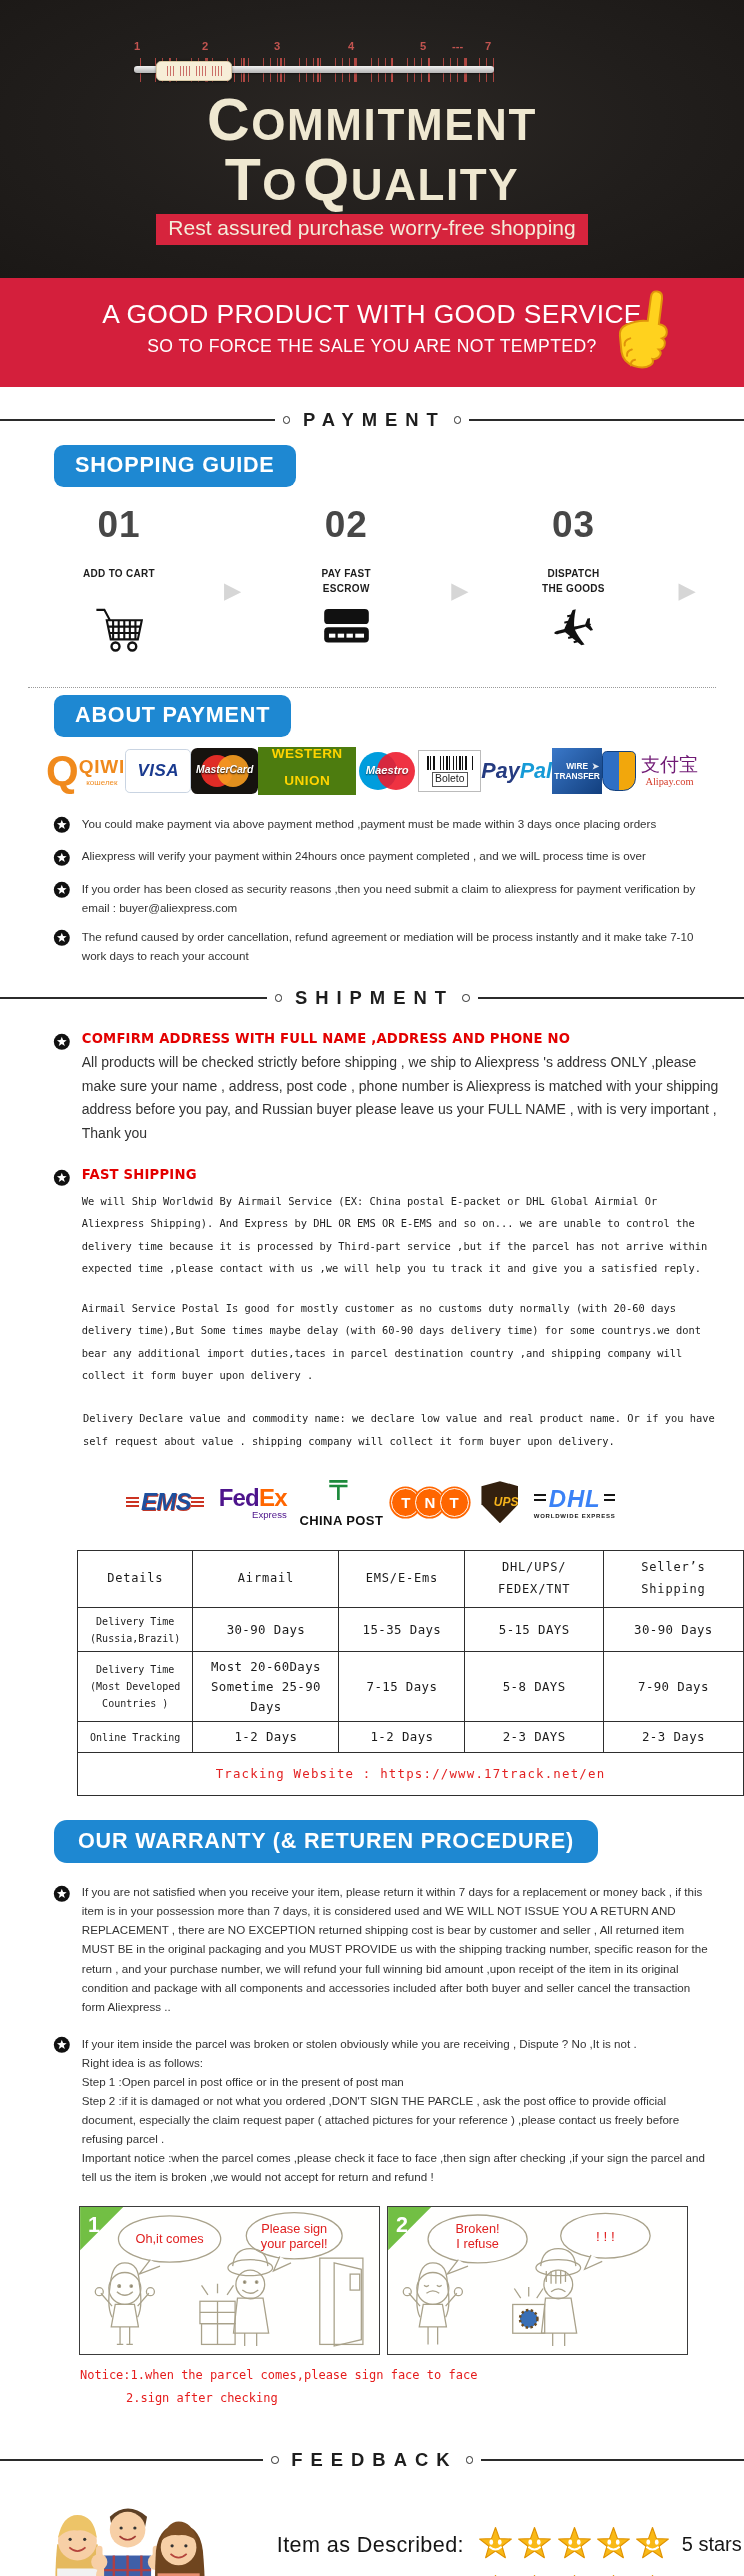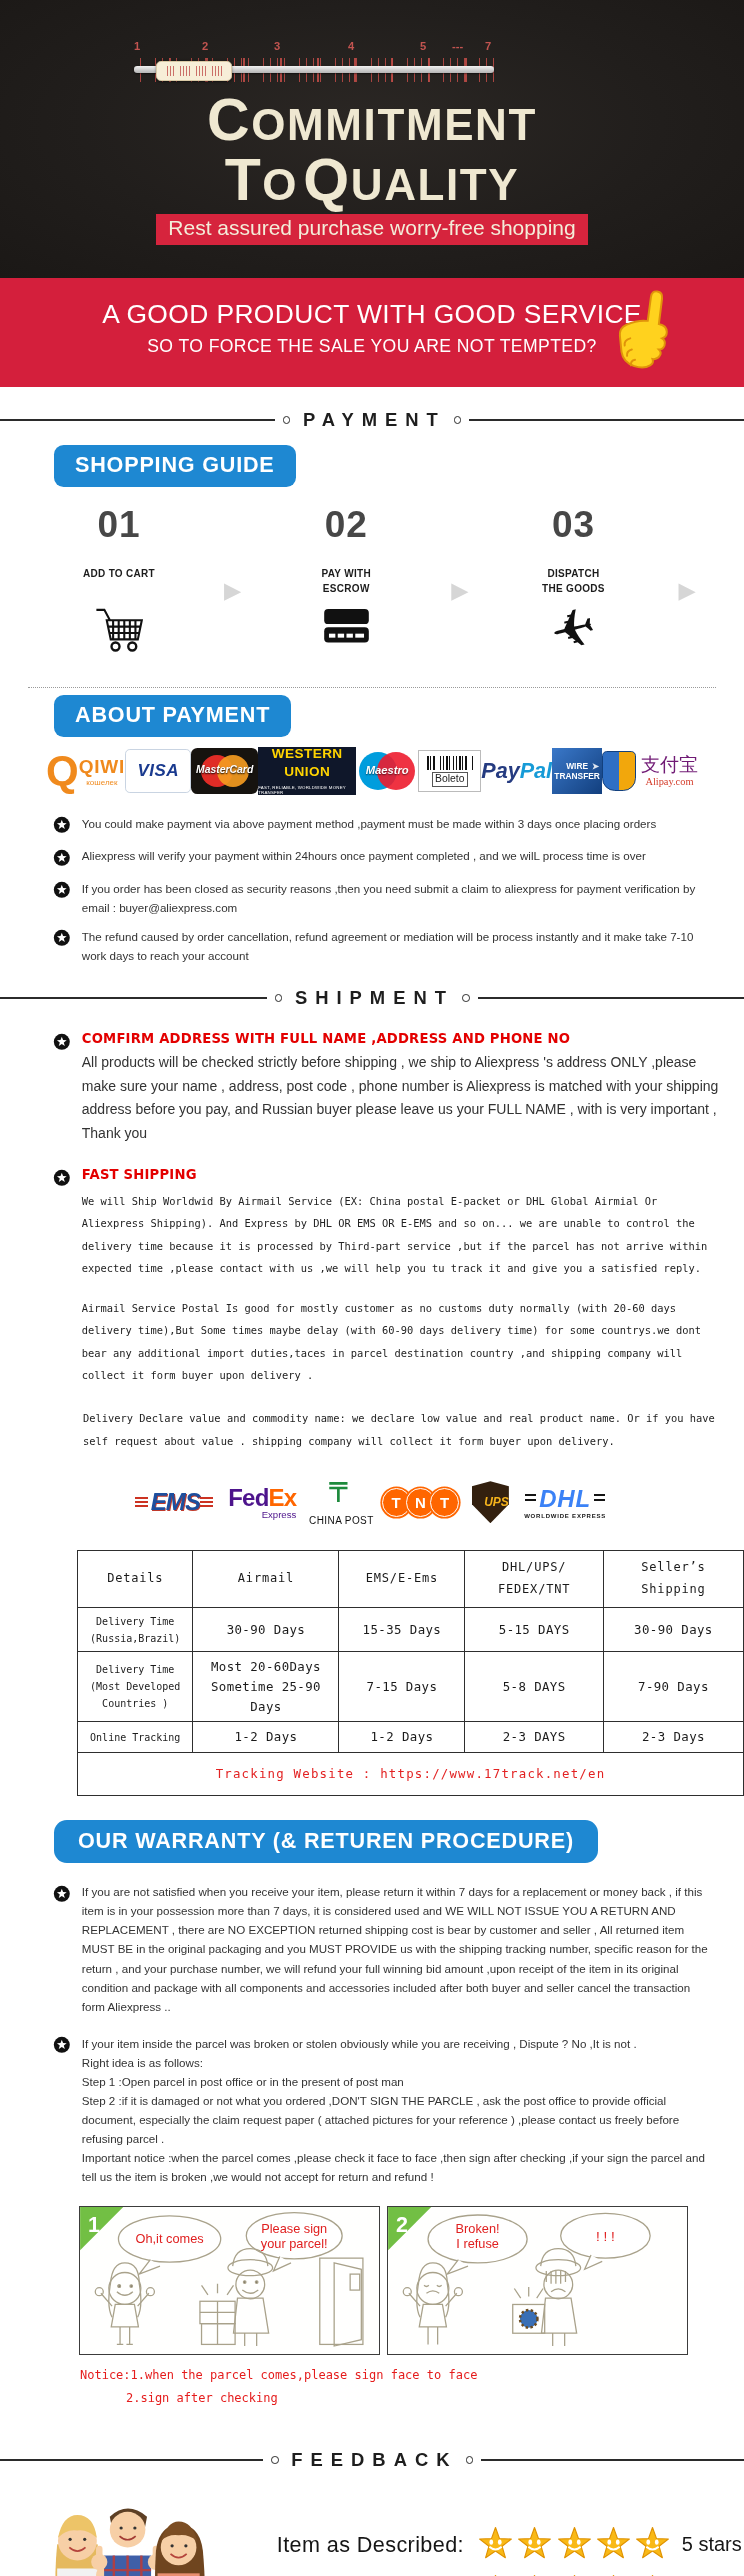--- a/index.html
+++ b/index.html
@@ -62,21 +62,21 @@
   .qiwi-t{font-size:19px;font-weight:bold;letter-spacing:0.8px;}
   .qiwi-s{font-size:8px;color:#f08a1d;}
   .visa-card{width:64px;height:42px;border-radius:4.8px;border:0.8px solid #c9d4e2;background:#fff;display:flex;flex-direction:column;overflow:hidden;}
   .visa-top{height:9.6px;background:linear-gradient(#7ab2e0,#2b6db3);}
   .visa-mid{flex:1;display:flex;align-items:center;justify-content:center;color:#1a3a8f;font-weight:bold;font-style:italic;font-size:17px;letter-spacing:0.4px;}
   .visa-bot{height:9.6px;background:linear-gradient(#f4c05a,#e8922d);}
   .mc-card{position:relative;width:67px;height:46px;border-radius:6.4px;background:#16130f;}
   .mc-c1{position:absolute;left:9.6px;top:7.2px;width:32px;height:32px;border-radius:50%;background:#e02c26;}
   .mc-c2{position:absolute;right:9.6px;top:7.2px;width:32px;height:32px;border-radius:50%;background:#f49b20;opacity:.92;}
   .mc-t{position:absolute;left:0;right:0;top:16px;text-align:center;color:#fff;font-style:italic;font-weight:bold;font-size:10.4px;text-shadow:0 0.8px 1.6px #000;}
-  .wu{width:98px;height:48px;background:#0f172a;display:flex;flex-direction:column;align-items:center;justify-content:space-between;}
+  .wu{width:98px;height:48px;background:#4d7c0f;display:flex;flex-direction:column;align-items:center;justify-content:flex-start;gap:12px;}
   .wu-l{color:#ffd400;font-weight:800;font-size:13.6px;letter-spacing:0.4px;line-height:1.05;}
   .wu-tag{color:#fff;font-size:4.4px;margin-top:2.4px;letter-spacing:0.2px;}
   .maestro{position:relative;width:62px;height:42px;}
   .ms-c1{position:absolute;left:3.2px;top:1.6px;width:38px;height:38px;border-radius:50%;background:#009ddd;}
   .ms-c2{position:absolute;right:3.2px;top:1.6px;width:38px;height:38px;border-radius:50%;background:#ed1c2e;opacity:.9;}
   .ms-t{position:absolute;left:0;right:0;top:13.6px;text-align:center;color:#fff;font-style:italic;font-weight:bold;font-size:11.2px;text-shadow:0 0.8px 1.6px rgba(0,0,0,.6);}
   .boleto{width:61px;height:40px;background:#fff;border:0.8px solid #bbb;display:flex;flex-direction:column;align-items:center;justify-content:center;}
   .bol-bar{width:46px;height:14.4px;background:repeating-linear-gradient(90deg,#111 0 1.6px,#fff 1.6px 3.2px,#111 3.2px 4px,#fff 4px 6.4px);}
   .bol-t{margin-top:2.4px;font-size:10.4px;color:#222;border:0.8px solid #555;padding:0 2.4px;line-height:1.2;}
   .paypal{font-size:21.6px;font-weight:800;font-style:italic;}
@@ -109,21 +109,21 @@
   .ems{display:flex;align-items:center;}
   .ems-lines{width:12.8px;height:11.2px;background:repeating-linear-gradient(#c32 0 1.6px,transparent 1.6px 4px);margin-right:2.4px;}
   .ems-t{color:#1d4f9e;font-size:24px;font-weight:900;font-style:italic;letter-spacing:-0.8px;text-shadow:0.8px 0.8px 0 #c0392b;}
   .fedex{display:flex;flex-direction:column;align-items:flex-end;}
   .fedex-m{font-size:24px;font-weight:800;letter-spacing:-0.8px;}
   .fx-a{color:#4d148c;}
   .fx-b{color:#ff6600;}
   .fedex-s{color:#4d148c;font-size:9.6px;margin-top:-3.2px;}
   .cpost{display:flex;flex-direction:column;align-items:center;}
   .cp-glyph{color:#1d8a3c;font-size:27px;font-weight:bold;line-height:27px;font-family:"DejaVu Sans",sans-serif;}
-  .cp-t{font-size:10px;font-weight:400;color:#111;margin-top:10px;letter-spacing:0.4px;}
+  .cp-t{font-size:13px;font-weight:700;color:#111;margin-top:10px;letter-spacing:0.4px;}
   .tnt{display:flex;}
   .tnt b{width:27px;height:27px;border-radius:50%;background:#ff6600;color:#fff;display:flex;align-items:center;justify-content:center;font-size:15px;margin-left:-4.8px;border:1.6px solid #fff;box-shadow:0 0 0 1.6px #ff6600;}
   .ups{width:37px;height:42px;background:#33200f;clip-path:polygon(0 12%,50% 0,100% 12%,100% 55%,50% 100%,0 55%);display:flex;align-items:center;justify-content:flex-end;}
   .ups span{color:#f5b31c;font-weight:800;font-style:italic;font-size:12px;}
   .dhl{display:flex;flex-direction:column;align-items:center;}
   .dhl-m{display:flex;align-items:center;color:#3b82f6;font-size:24px;font-weight:900;font-style:italic;letter-spacing:0.8px;}
   .dhl-bars{width:11.2px;height:9.6px;background:repeating-linear-gradient(#141414 0 2.4px,transparent 2.4px 4.8px);margin:0 3.2px;}
   .dhl-s{font-size:6px;font-weight:bold;color:#141414;letter-spacing:0.8px;}
 
   
@@ -218,21 +218,21 @@
         <svg width="51" height="50" viewBox="0 0 64 62">
           <path d="M3 7 h10 l7 13 M16 20 H60 L55 44 H21 Z M24 20 V44 M31 20 V44 M38 20 V44 M45 20 V44 M52 20 V44 M18.5 28 H57.5 M20 36 H56" fill="none" stroke="#111" stroke-width="2.6"></path>
           <circle cx="27" cy="53" r="5" fill="none" stroke="#111" stroke-width="3"></circle>
           <circle cx="48" cy="53" r="5" fill="none" stroke="#111" stroke-width="3"></circle>
         </svg>
       </div>
     </div>
     <div class="arrow">▶</div>
     <div class="step">
       <div class="step-num">02</div>
-      <div class="step-label pre">PAY WITH
+      <div class="step-label pre">PAY FAST
 ESCROW</div>
       <div class="step-icon">
         <svg width="51" height="45" viewBox="0 0 64 56">
           <rect x="4" y="6" width="56" height="19" rx="5" fill="#111"></rect>
           <rect x="4" y="29" width="56" height="19" rx="5" fill="#111"></rect>
           <rect x="10" y="37" width="8" height="5" fill="#fff"></rect>
           <rect x="21" y="37" width="8" height="5" fill="#fff"></rect>
           <rect x="32" y="37" width="8" height="5" fill="#fff"></rect>
           <rect x="43" y="37" width="11" height="5" fill="#fff"></rect>
         </svg>

